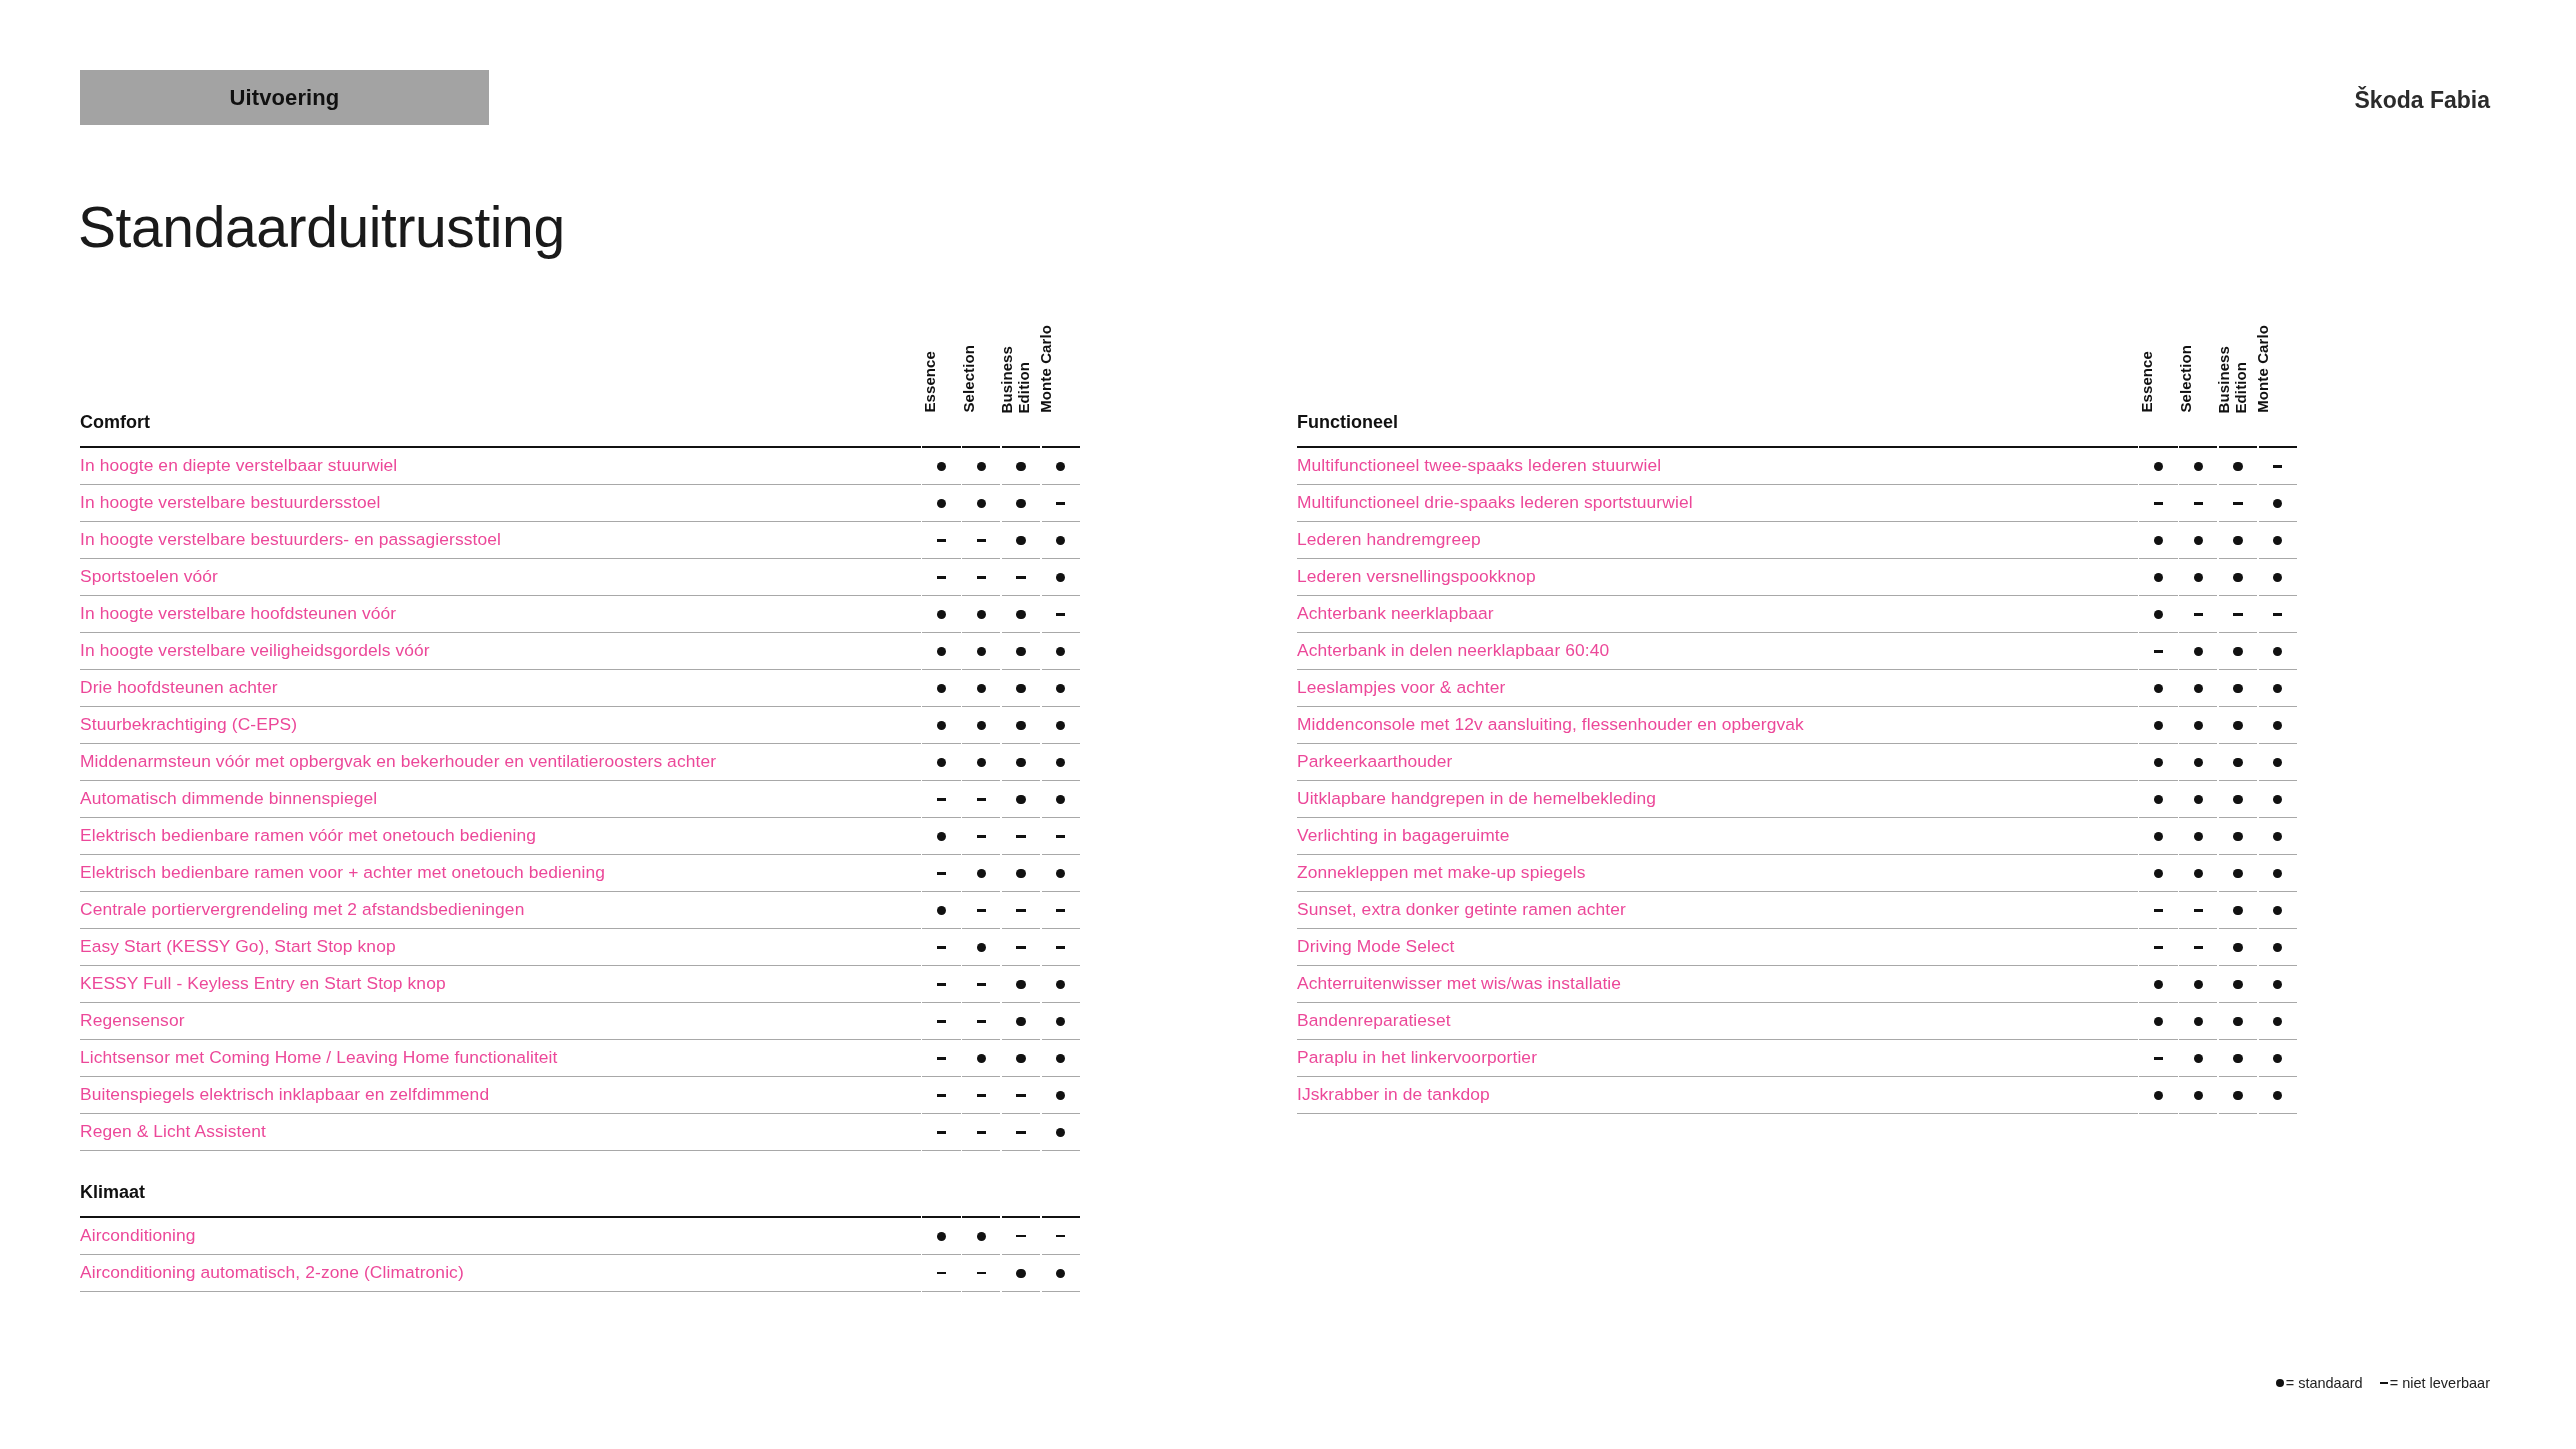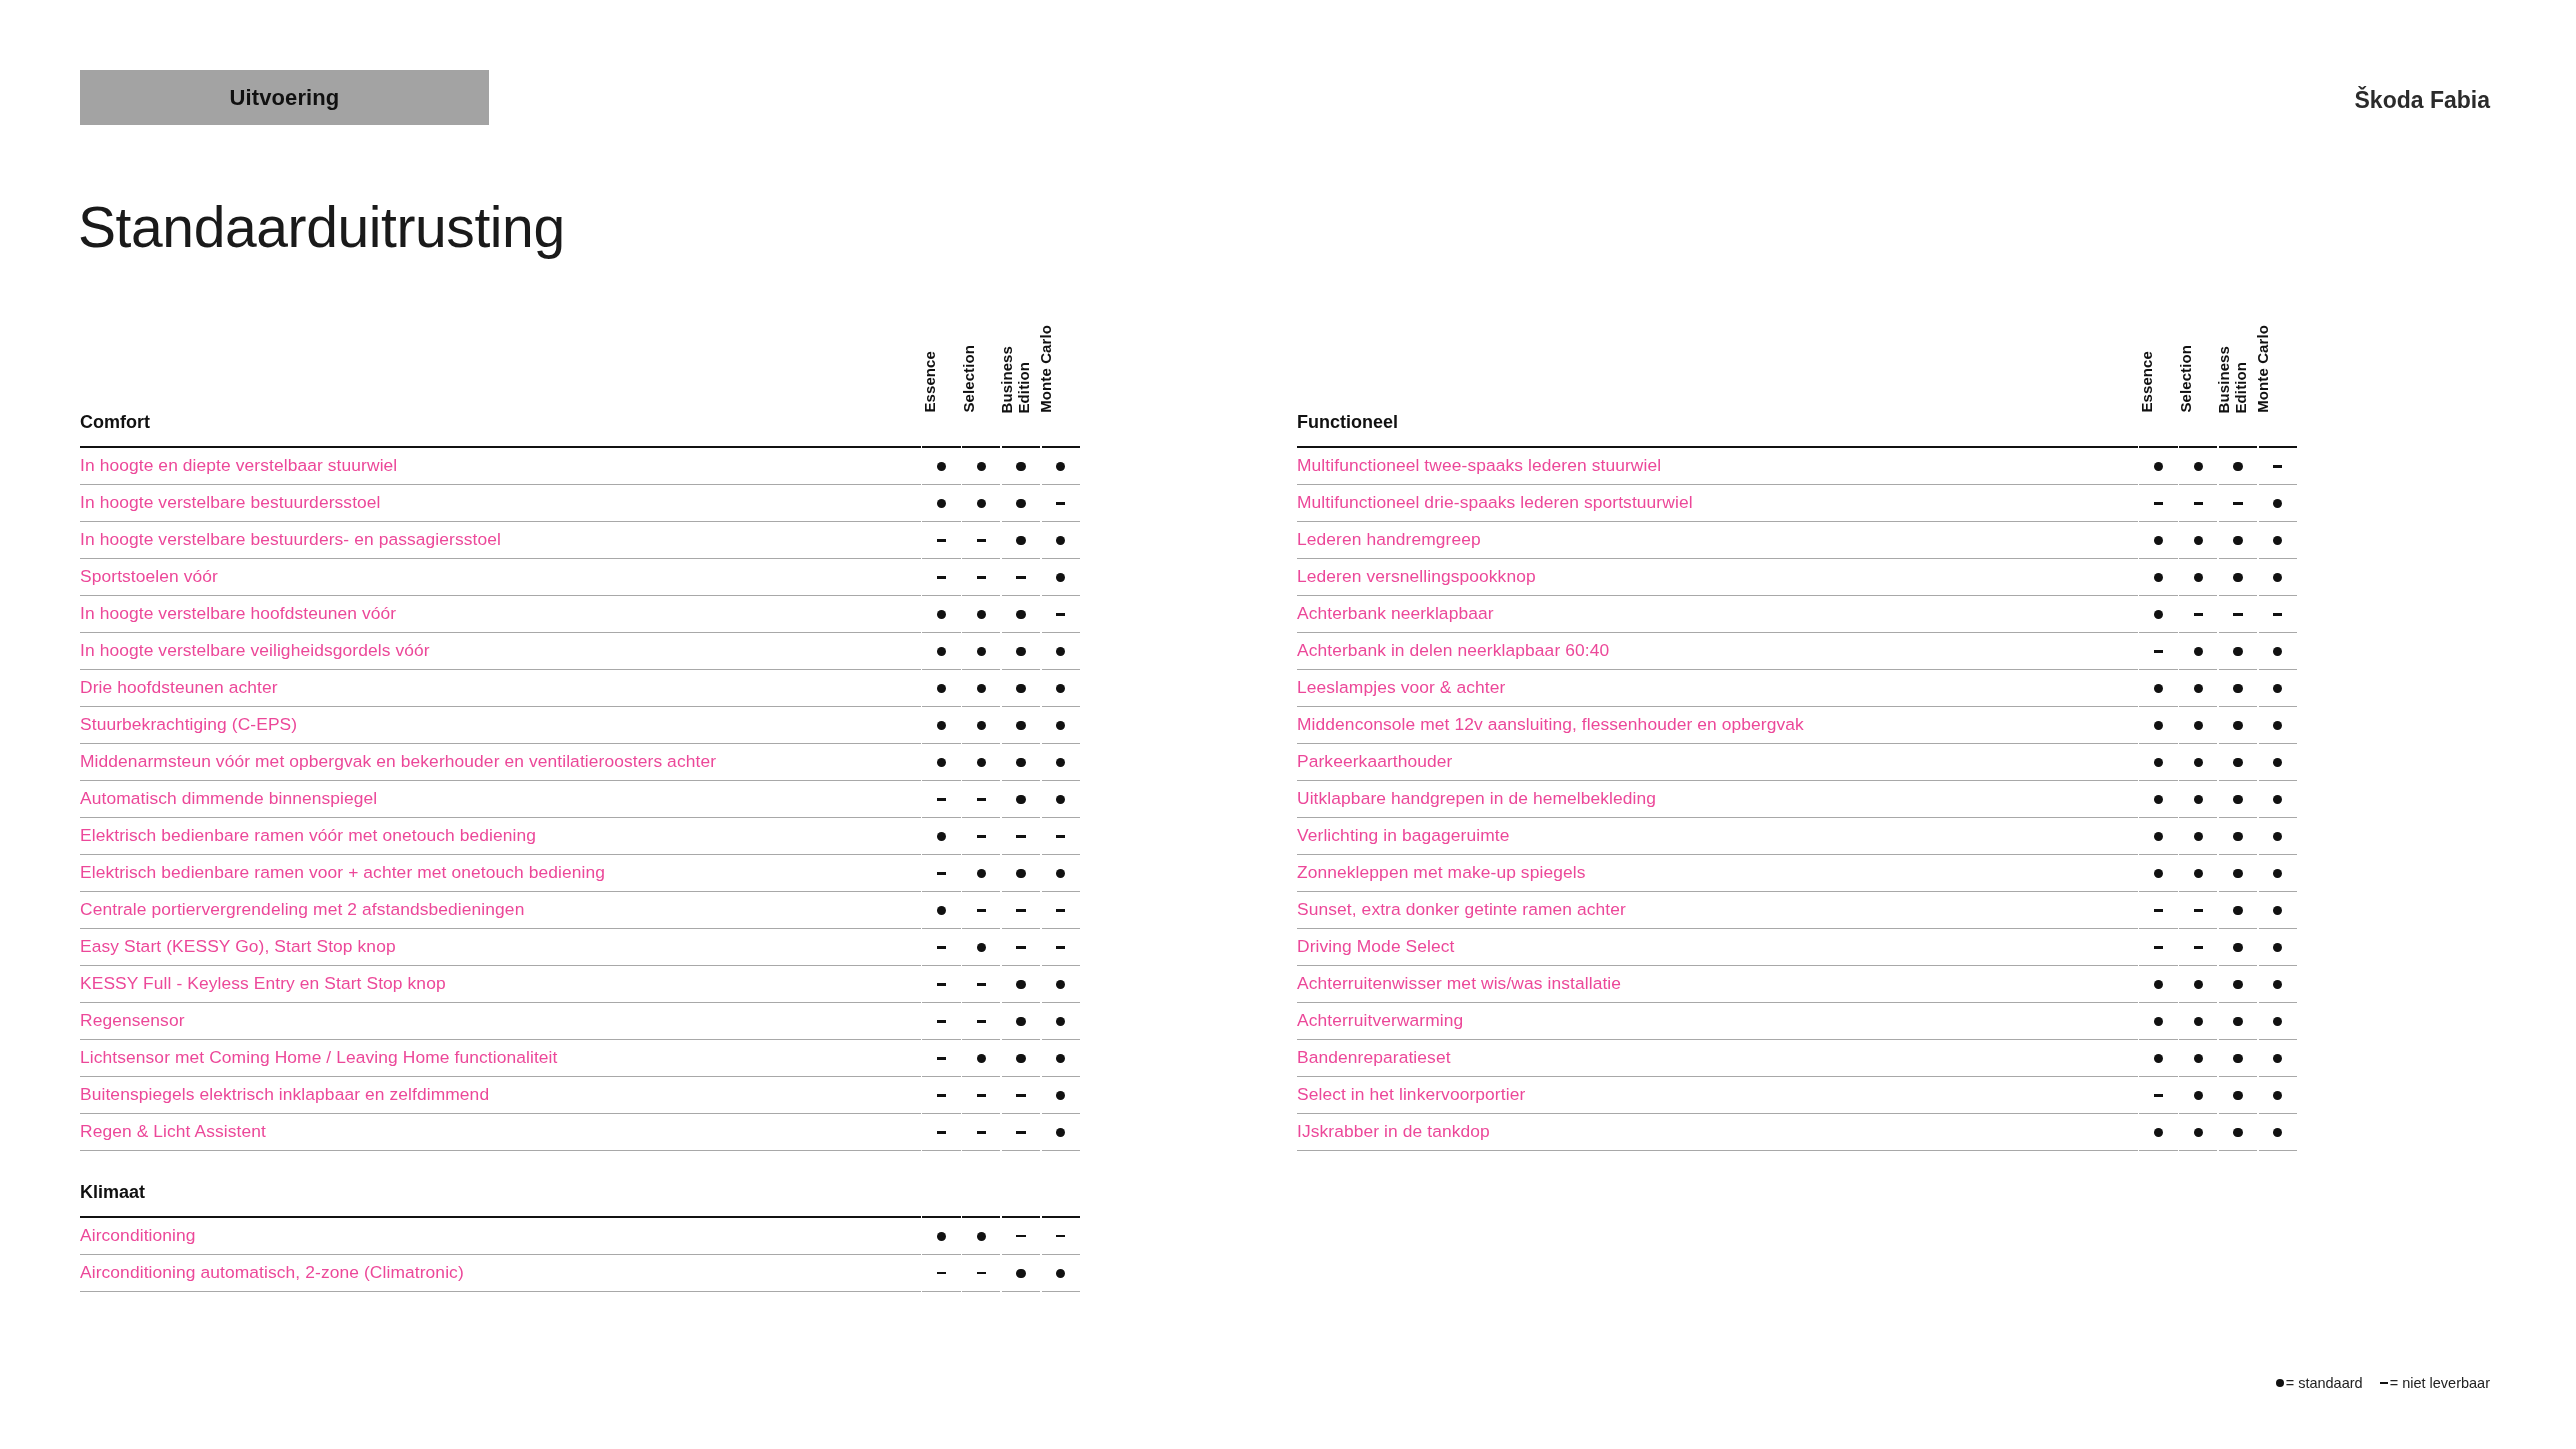--- a/index.html
+++ b/index.html
@@ -678,43 +678,32 @@
             <td class="gap"></td>
             <td class="mark"><span class="dot"></span></td>
             <td class="gap"></td>
             <td class="mark"><span class="dot"></span></td>
             <td class="gap"></td>
             <td class="mark"><span class="dot"></span></td>
             <td class="gap"></td>
             <td class="mark"><span class="dot"></span></td>
           </tr>
           <tr class="spec-row">
-            <td class="label">Achterruitverwarming</td>
-            <td class="gap"></td>
-            <td class="mark"><span class="dot"></span></td>
-            <td class="gap"></td>
-            <td class="mark"><span class="dot"></span></td>
-            <td class="gap"></td>
-            <td class="mark"><span class="dot"></span></td>
-            <td class="gap"></td>
-            <td class="mark"><span class="dot"></span></td>
-          </tr>
-          <tr class="spec-row">
             <td class="label">Bandenreparatieset</td>
             <td class="gap"></td>
             <td class="mark"><span class="dot"></span></td>
             <td class="gap"></td>
             <td class="mark"><span class="dot"></span></td>
             <td class="gap"></td>
             <td class="mark"><span class="dot"></span></td>
             <td class="gap"></td>
             <td class="mark"><span class="dot"></span></td>
           </tr>
           <tr class="spec-row">
-            <td class="label">Select in het linkervoorportier</td>
+            <td class="label">Paraplu in het linkervoorportier</td>
             <td class="gap"></td>
             <td class="mark"><span class="dash"></span></td>
             <td class="gap"></td>
             <td class="mark"><span class="dot"></span></td>
             <td class="gap"></td>
             <td class="mark"><span class="dot"></span></td>
             <td class="gap"></td>
             <td class="mark"><span class="dot"></span></td>
           </tr>
           <tr class="spec-row">

